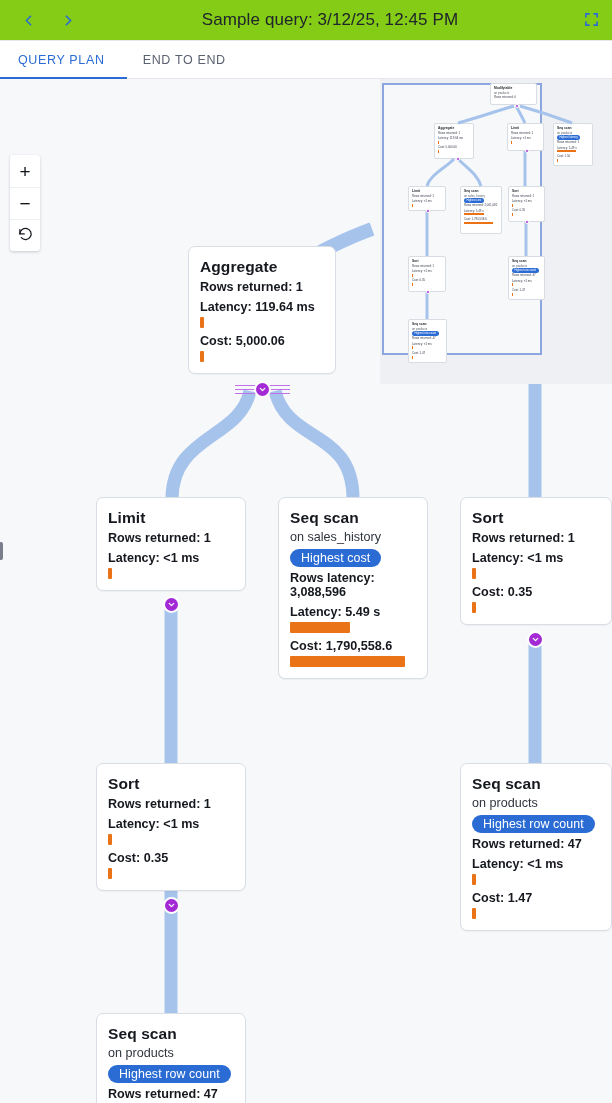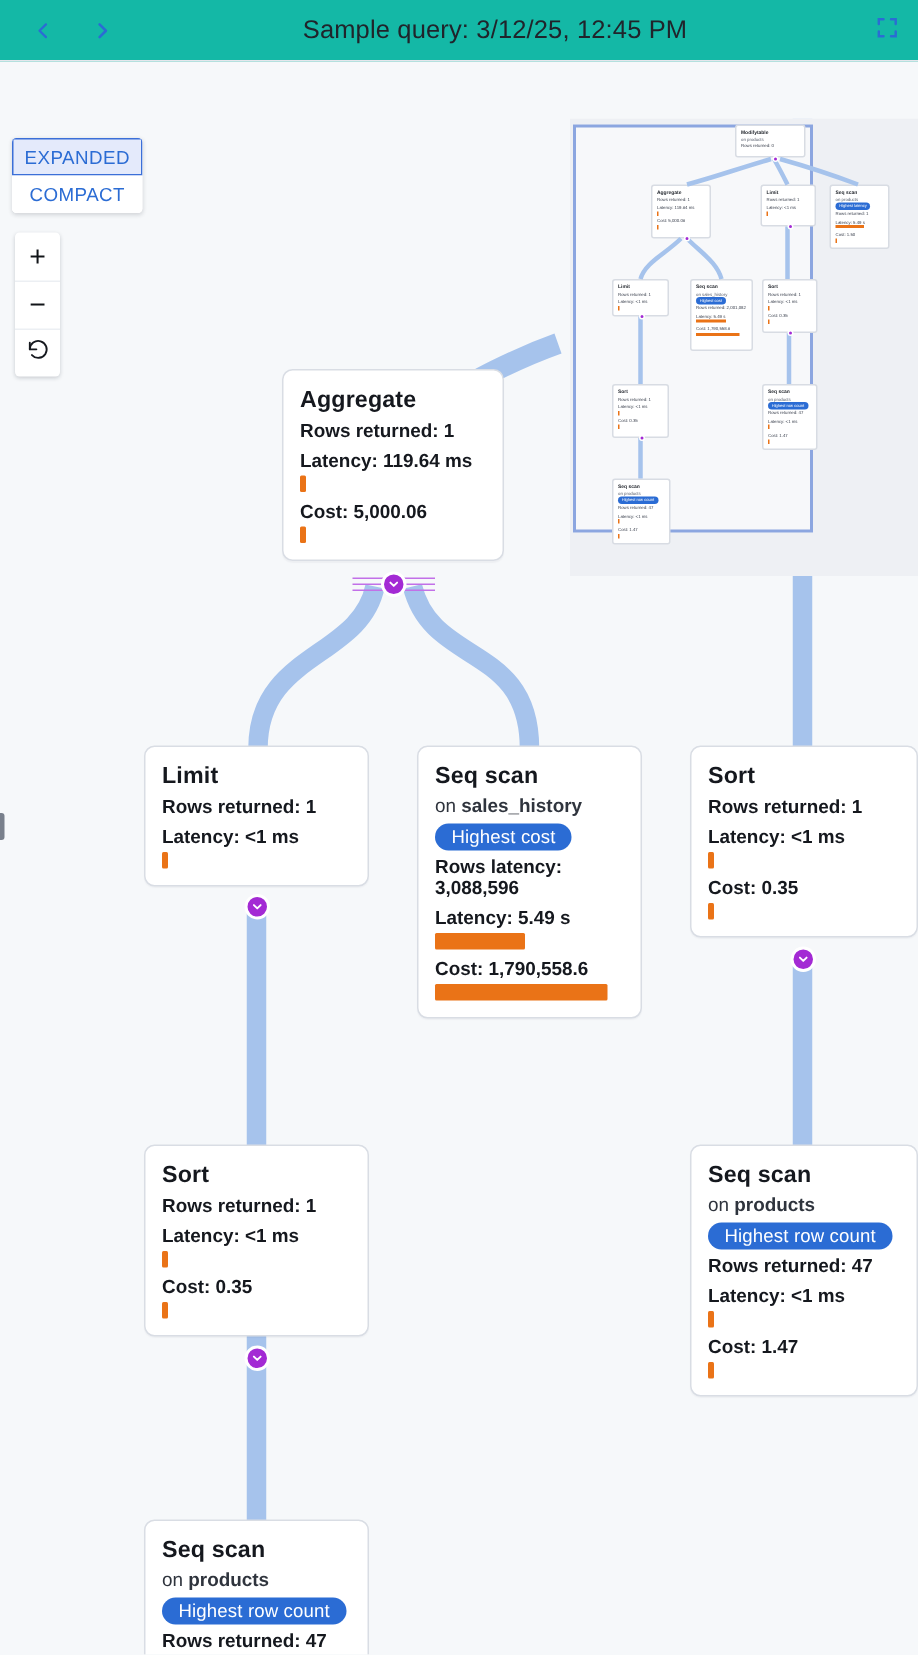--- a/index.html
+++ b/index.html
@@ -7,21 +7,21 @@
     width: 612px; height: 1103px;
     font-family: "Liberation Sans", sans-serif;
     background: #f6f8fa;
     overflow: hidden;
   }
   #app { position: relative; width: 612px; height: 1103px; background: #f6f8fa; }
 
   
   .topbar {
     position: absolute; top: 0; left: 0; width: 612px; height: 41px;
-    background: #14b8a6; border-bottom: 1px solid #e4e7ec;
+    background: #84cc16; border-bottom: 1px solid #e4e7ec;
     display: flex; align-items: center;
   }
   .navarrow {
     width: 40px; height: 41px; display: flex; align-items: center; justify-content: center;
     color: #2b6cd4; cursor: pointer;
   }
   .navarrow svg { display: block; }
   .navarrow.first { margin-left: 8px; }
   .toptitle {
     flex: 1; text-align: center; font-size: 17px; color: #20242b;
@@ -108,21 +108,21 @@
   }
 
   
   .node {
     position: absolute; background: #ffffff; border: 1px solid #d9dde4;
     border-radius: 7px; padding: 11px 12px 11px 11px; z-index: 20;
     box-shadow: 0 1px 1px rgba(16,24,40,.04);
   }
   .node .title { font-size: 15.5px; font-weight: 700; color: #15181e; letter-spacing: .1px; }
   .node .onrow { font-size: 12.6px; color: #2f343d; margin-top: 3px; }
-  .node .onrow b { font-weight: 700; }
+  .node .onrow b { font-weight: 400; }
   .node .line { font-size: 12.6px; color: #15181e; margin-top: 6px; font-weight: 600; }
   .node .line.rows { margin-top: 4px; }
   .badge {
     display: inline-block; background: #2b6cd4; color: #ffffff;
     border-radius: 11px; padding: 2px 11px; font-size: 12.4px;
     margin-top: 5px; letter-spacing: .1px; cursor: pointer;
   }
   .bar { background: #ea7317; height: 11px; margin-top: 3px; border-radius: 1px; }
   .bar.tick { width: 4px; }
 
@@ -170,20 +170,24 @@
         <svg width="15" height="15" viewBox="0 0 24 24" fill="none" stroke="#2b6cd4" stroke-width="2.6" stroke-linecap="round">
             <path d="M3 8V3h5"></path>
             <path d="M21 8V3h-5"></path>
             <path d="M3 16v5h5"></path>
             <path d="M21 16v5h-5"></path>
           </svg>
       </span>
     </div>
   </div>
 
+  <div class="tabbar">
+    <div class="tab active first">QUERY PLAN</div>
+    <div class="tab">END TO END</div>
+  </div>
 
   <div class="canvas">
 
     <svg class="edges" width="612" height="1024">
       <g fill="none" stroke="#a6c3ec" stroke-width="13" stroke-linecap="butt">
 
         <path d="M 372 150 C 330 165 300 185 262 205" stroke-width="14"></path>
 
         <path d="M 250 312 C 240 360 172 356 172 420"></path>
 
@@ -300,24 +304,20 @@
       <div id="mini-dots">
           <div class="mini-dot" style="left: 135px; top: 25px;"></div>
           <div class="mini-dot" style="left: 76px; top: 78px;"></div>
           <div class="mini-dot" style="left: 145px; top: 70px;"></div>
           <div class="mini-dot" style="left: 46px; top: 130px;"></div>
           <div class="mini-dot" style="left: 145px; top: 141px;"></div>
           <div class="mini-dot" style="left: 46px; top: 211px;"></div>
         </div>
     </div>
 
-    <div class="modeswitch">
-      <div class="modebtn sel">EXPANDED</div>
-      <div class="modebtn">COMPACT</div>
-    </div>
 
     <div class="zoomctl">
       <div class="zoombtn">+</div>
       <div class="zoombtn">−</div>
       <div class="zoombtn">
         <span>
           <svg width="15" height="15" viewBox="0 0 24 24" fill="none" stroke="#16191f" stroke-width="2" stroke-linecap="round" stroke-linejoin="round">
               <path d="M3 11a9 9 0 1 1 2.3 6.1"></path>
               <polyline points="3 4 3 11 10 11"></polyline>
             </svg>

